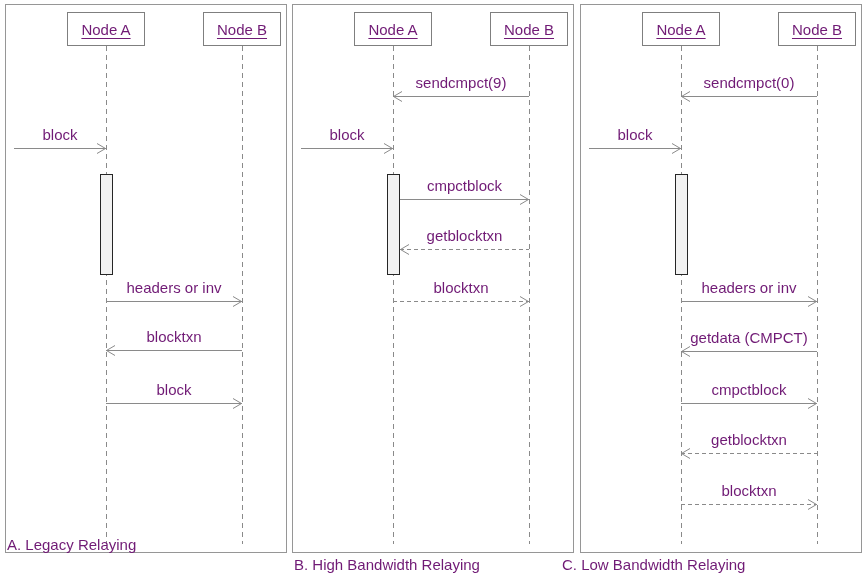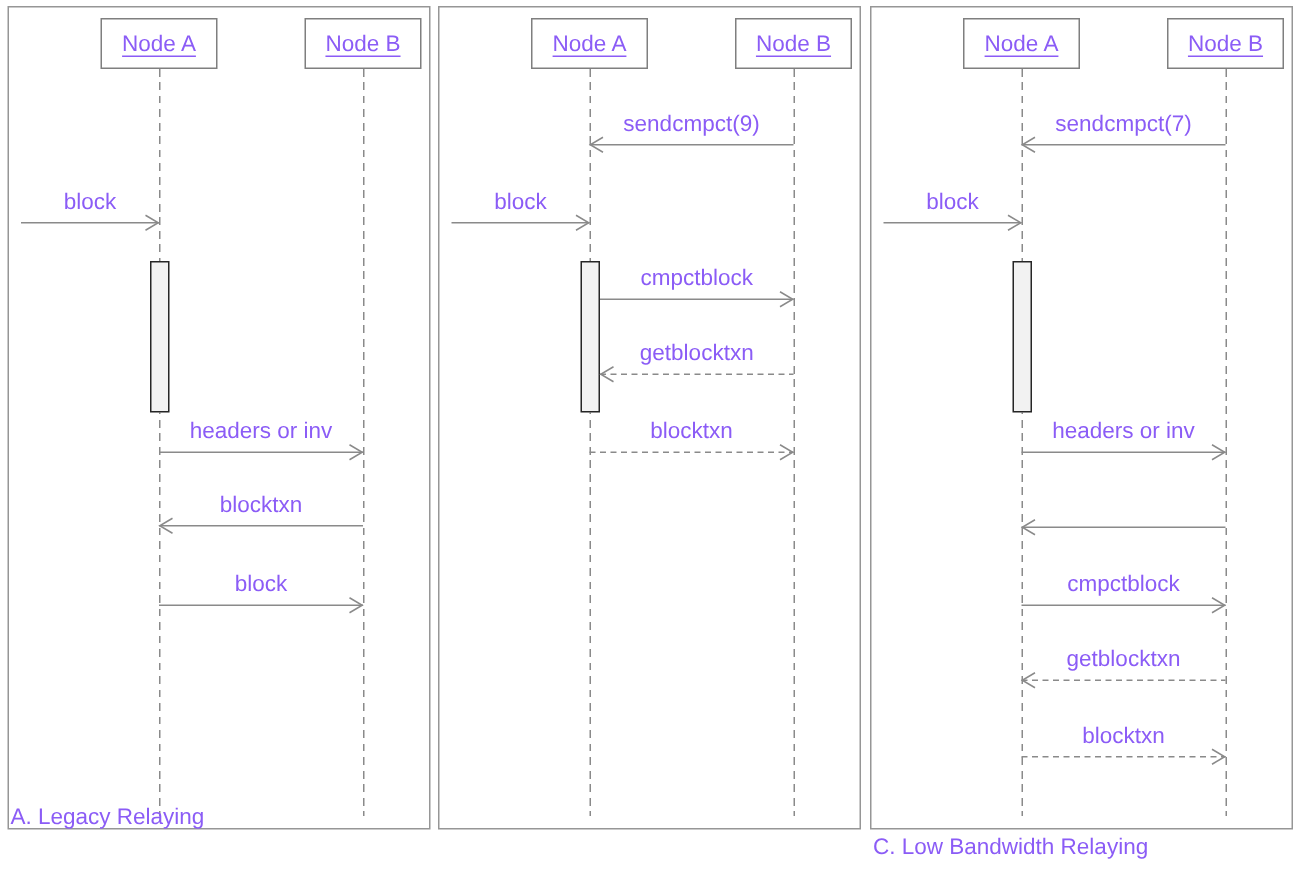--- a/index.html
+++ b/index.html
@@ -8,21 +8,21 @@
     background: #ffffff;
   }
   #canvas {
     position: relative;
     width: 867px;
     height: 581px;
     background: #ffffff;
     overflow: hidden;
     font-family: "Liberation Sans", sans-serif;
     font-size: 15px;
-    color: #8b5cf6;
+    color: #701a75;
   }
   .panel {
     position: absolute;
     box-sizing: border-box;
     background: #ffffff;
   }
   .node-box {
     position: absolute;
     box-sizing: border-box;
     background: #ffffff;
@@ -122,59 +122,61 @@
         <line x1="0" x2="129" y1="6.5" y2="6.5" stroke="#8a8a8a" stroke-width="1" stroke-dasharray="4 3"></line>
         <polyline points="9,1.5 0.5,6.5 9,11.5" fill="none" stroke="#8a8a8a" stroke-width="1"></polyline>
       </svg>
       <div class="msg-label" style="left: 171.5px; top: 221px;">getblocktxn</div>
       <svg class="arrow" width="136" height="13" style="left: 100px; top: 290px;">
         <line x1="0" x2="136" y1="6.5" y2="6.5" stroke="#8a8a8a" stroke-width="1" stroke-dasharray="4 3"></line>
         <polyline points="127,1.5 135.5,6.5 127,11.5" fill="none" stroke="#8a8a8a" stroke-width="1"></polyline>
       </svg>
       <div class="msg-label" style="left: 168px; top: 273px;">blocktxn</div>
     </div>
+    <div class="caption" style="left: 294px; top: 555px;">B. High Bandwidth Relaying</div>
     <div class="panel" style="left: 580px; top: 4px; width: 282px; height: 549px; border: 1px solid rgb(150, 150, 150); position: absolute;">
       <div class="lifeline" style="left: 100px; top: 41px; height: 498px; background: repeating-linear-gradient(rgb(138, 138, 138) 0px, rgb(138, 138, 138) 5px, transparent 5px, transparent 9px);"></div>
       <div class="lifeline" style="left: 236px; top: 41px; height: 498px; background: repeating-linear-gradient(rgb(138, 138, 138) 0px, rgb(138, 138, 138) 5px, transparent 5px, transparent 9px);"></div>
       <div class="node-box" style="left: 61px; top: 7px; width: 78px; height: 34px; border: 1px solid rgb(127, 127, 127);">
         <span class="node-label">Node A</span>
       </div>
       <div class="node-box" style="left: 197px; top: 7px; width: 78px; height: 34px; border: 1px solid rgb(127, 127, 127);">
         <span class="node-label">Node B</span>
       </div>
       <svg class="arrow" width="92" height="13" style="left: 8px; top: 137px;">
         <line x1="0" x2="92" y1="6.5" y2="6.5" stroke="#8a8a8a" stroke-width="1"></line>
         <polyline points="83,1.5 91.5,6.5 83,11.5" fill="none" stroke="#8a8a8a" stroke-width="1"></polyline>
       </svg>
       <div class="msg-label" style="left: 54px; top: 120px;">block</div>
       <div class="activation-bar" style="left: 94px; top: 169px; width: 13px; height: 101px; background: rgb(242, 242, 242); border: 1px solid rgb(38, 38, 38);"></div>
       <svg class="arrow" width="136" height="13" style="left: 100px; top: 85px;">
         <line x1="0" x2="136" y1="6.5" y2="6.5" stroke="#8a8a8a" stroke-width="1"></line>
         <polyline points="9,1.5 0.5,6.5 9,11.5" fill="none" stroke="#8a8a8a" stroke-width="1"></polyline>
       </svg>
-      <div class="msg-label" style="left: 168px; top: 68px;">sendcmpct(7)</div>
+      <div class="msg-label" style="left: 168px; top: 68px;">sendcmpct(0)</div>
       <svg class="arrow" width="136" height="13" style="left: 100px; top: 290px;">
         <line x1="0" x2="136" y1="6.5" y2="6.5" stroke="#8a8a8a" stroke-width="1"></line>
         <polyline points="127,1.5 135.5,6.5 127,11.5" fill="none" stroke="#8a8a8a" stroke-width="1"></polyline>
       </svg>
       <div class="msg-label" style="left: 168px; top: 273px;">headers or inv</div>
       <svg class="arrow" width="136" height="13" style="left: 100px; top: 340px;">
         <line x1="0" x2="136" y1="6.5" y2="6.5" stroke="#8a8a8a" stroke-width="1"></line>
         <polyline points="9,1.5 0.5,6.5 9,11.5" fill="none" stroke="#8a8a8a" stroke-width="1"></polyline>
       </svg>
+      <div class="msg-label" style="left: 168px; top: 323px;">getdata (CMPCT)</div>
       <svg class="arrow" width="136" height="13" style="left: 100px; top: 392px;">
         <line x1="0" x2="136" y1="6.5" y2="6.5" stroke="#8a8a8a" stroke-width="1"></line>
         <polyline points="127,1.5 135.5,6.5 127,11.5" fill="none" stroke="#8a8a8a" stroke-width="1"></polyline>
       </svg>
       <div class="msg-label" style="left: 168px; top: 375px;">cmpctblock</div>
       <svg class="arrow" width="136" height="13" style="left: 100px; top: 442px;">
         <line x1="0" x2="136" y1="6.5" y2="6.5" stroke="#8a8a8a" stroke-width="1" stroke-dasharray="4 3"></line>
         <polyline points="9,1.5 0.5,6.5 9,11.5" fill="none" stroke="#8a8a8a" stroke-width="1"></polyline>
       </svg>
       <div class="msg-label" style="left: 168px; top: 425px;">getblocktxn</div>
       <svg class="arrow" width="136" height="13" style="left: 100px; top: 493px;">
         <line x1="0" x2="136" y1="6.5" y2="6.5" stroke="#8a8a8a" stroke-width="1" stroke-dasharray="4 3"></line>
         <polyline points="127,1.5 135.5,6.5 127,11.5" fill="none" stroke="#8a8a8a" stroke-width="1"></polyline>
       </svg>
       <div class="msg-label" style="left: 168px; top: 476px;">blocktxn</div>
     </div>
-    <div class="caption" style="left: 582px; top: 555px;">C. Low Bandwidth Relaying</div>
+    <div class="caption" style="left: 562px; top: 555px;">C. Low Bandwidth Relaying</div>
   </div>
 
 </body></html>

